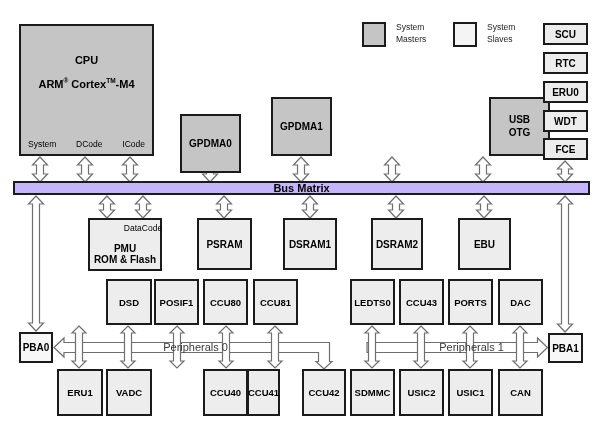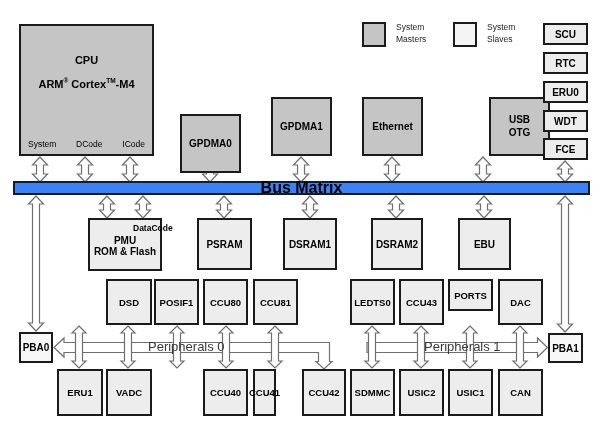--- a/index.html
+++ b/index.html
@@ -30,32 +30,32 @@
   .cpu-titles{margin-top:28px;}
   .cpu-t{font-size:11px;}
   .cpu-s{font-size:11px;margin-top:11px;}
   .cpu-s sup{font-size:6.5px;vertical-align:super;}
   .cpu-ports{
     margin-top:auto;display:flex;justify-content:space-between;
     padding:0 7px 5px 7px;font-weight:normal;font-size:8.5px;
   }
   
   .pmu{flex-direction:column;justify-content:flex-start;align-items:stretch;font-size:10px;}
-  .pmu-ports{display:flex;justify-content:space-between;padding:3px 7px 0 7px;
-    font-weight:bold;font-size:8.5px;margin-left:36px;}
-  .pmu-l1{margin-top:2px;}
+  .pmu-ports{display:flex;justify-content:center;padding:3px 7px 0 7px;
+    font-weight:normal;font-size:8.5px;margin-left:36px;}
+  .pmu-l1{margin-top:10px;}
   
-  .bus{background:#3b82f6;font-size:16px;}
+  .bus{background:#c4b5fd;font-size:11px;}
   
   .sw{position:absolute;box-sizing:border-box;border:2px solid var(--border);z-index:2;}
   .legend-label{position:absolute;z-index:2;font-size:8.5px;color:#1d1d1d;
     line-height:1.4;white-space:pre-line;}
   
-  .pbus-label{position:absolute;z-index:3;font-size:13px;color:#3a3a3a;
-    width:80px;text-align:left;line-height:10px;height:10px;}
+  .pbus-label{position:absolute;z-index:3;font-size:11px;color:#3a3a3a;
+    width:80px;text-align:right;line-height:10px;height:10px;}
 </style>
 </head>
 <body>
 
 <div id="stage">
 
   <svg id="arrows" viewBox="0 0 600 436" xmlns="http://www.w3.org/2000/svg">
       <path d="M54,347.5 L64,338 L64,342.5 L329.5,342.5 L329.5,361.5 L332,361.5 L324,369 L316,361.5 L318.5,361.5 L318.5,352.5 L64,352.5 L64,357 Z"></path>
       <path d="M367,342.5 L537.5,342.5 L537.5,338 L547.5,347.5 L537.5,357 L537.5,352.5 L367,352.5 Z"></path>
       <polygon points="40,157 47.5,165 43.5,165 43.5,174 47.5,174 40,182 32.5,174 36.5,174 36.5,165 32.5,165"></polygon>
@@ -92,21 +92,20 @@
     </div>
     <div class="cpu-ports">
       <span>System</span>
       <span>DCode</span>
       <span>ICode</span>
     </div>
   </div>
 
   <div class="b master" style="left:180px;top:114px;width:61px;height:59px">GPDMA0</div>
   <div class="b master" style="left:271px;top:97px;width:61px;height:59px">GPDMA1</div>
-  <div class="b master" style="left:362px;top:97px;width:61px;height:59px">Ethernet</div>
   <div class="b master pre" style="left:453px;top:97px;width:61px;height:59px">USB
 OTG</div>
 
   <div class="sw" style="left:362px;top:22px;width:24px;height:25px;background:var(--master)"></div>
   <div class="legend-label" style="left:396px;top:22px">System
 Masters</div>
   <div class="sw" style="left:453px;top:22px;width:24px;height:25px;background:#f4f4f4"></div>
   <div class="legend-label" style="left:487px;top:22px">System
 Slaves</div>
 
@@ -130,27 +129,27 @@
   <div class="b slave" style="left:283px;top:218px;width:54px;height:52px">DSRAM1</div>
   <div class="b slave" style="left:371px;top:218px;width:52px;height:52px">DSRAM2</div>
   <div class="b slave" style="left:458px;top:218px;width:53px;height:52px">EBU</div>
 
   <div class="b periph" style="left:106px;top:279px;width:46px;height:46px">DSD</div>
   <div class="b periph" style="left:154px;top:279px;width:45px;height:46px">POSIF1</div>
   <div class="b periph" style="left:203px;top:279px;width:45px;height:46px">CCU80</div>
   <div class="b periph" style="left:253px;top:279px;width:45px;height:46px">CCU81</div>
   <div class="b periph" style="left:350px;top:279px;width:45px;height:46px">LEDTS0</div>
   <div class="b periph" style="left:399px;top:279px;width:45px;height:46px">CCU43</div>
-  <div class="b periph" style="left:448px;top:279px;width:45px;height:32px">PORTS</div>
+  <div class="b periph" style="left:448px;top:279px;width:45px;height:46px">PORTS</div>
   <div class="b periph" style="left:498px;top:279px;width:45px;height:46px">DAC</div>
 
   <div class="b periph" style="left:57px;top:369px;width:46px;height:47px">ERU1</div>
   <div class="b periph" style="left:106px;top:369px;width:46px;height:47px">VADC</div>
   <div class="b periph" style="left:203px;top:369px;width:45px;height:47px">CCU40</div>
-  <div class="b periph" style="left:253px;top:369px;width:23px;height:47px">CCU41</div>
+  <div class="b periph" style="left:247px;top:369px;width:33px;height:47px">CCU41</div>
   <div class="b periph" style="left:302px;top:369px;width:44px;height:47px">CCU42</div>
   <div class="b periph" style="left:350px;top:369px;width:45px;height:47px">SDMMC</div>
   <div class="b periph" style="left:399px;top:369px;width:45px;height:47px">USIC2</div>
   <div class="b periph" style="left:448px;top:369px;width:45px;height:47px">USIC1</div>
   <div class="b periph" style="left:498px;top:369px;width:45px;height:47px">CAN</div>
 
   <div class="b pba" style="left:19px;top:332px;width:34px;height:31px">PBA0</div>
   <div class="b pba" style="left:548px;top:333px;width:35px;height:30px">PBA1</div>
 
   <div class="pbus-label" style="left:148px;top:342px">Peripherals 0</div>

